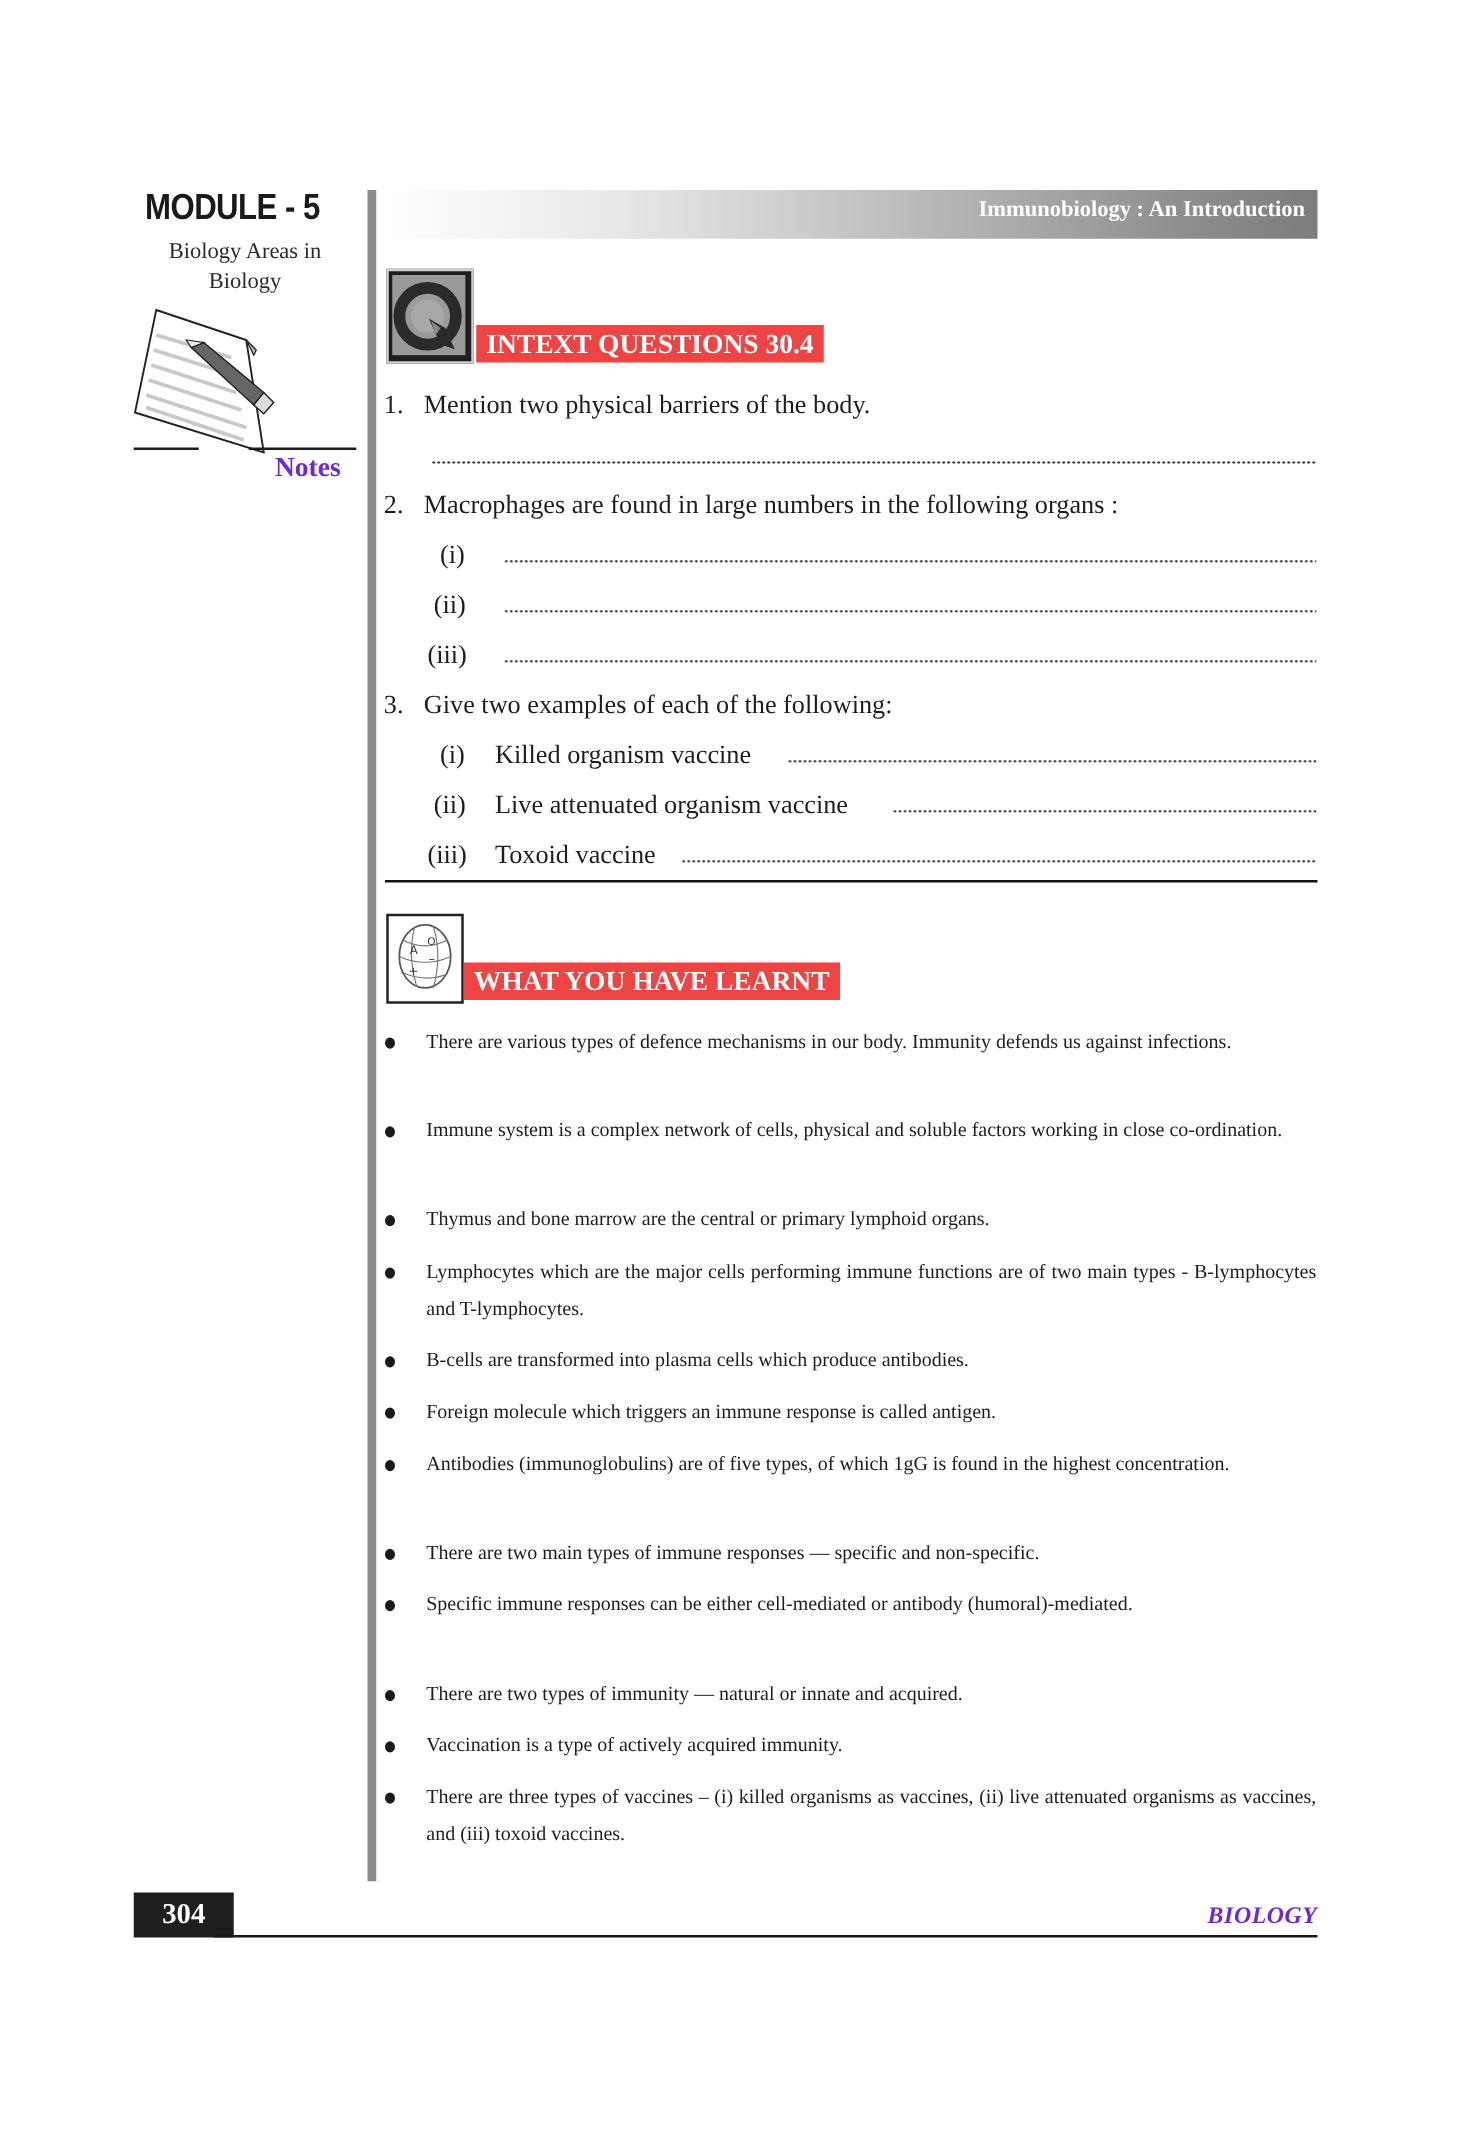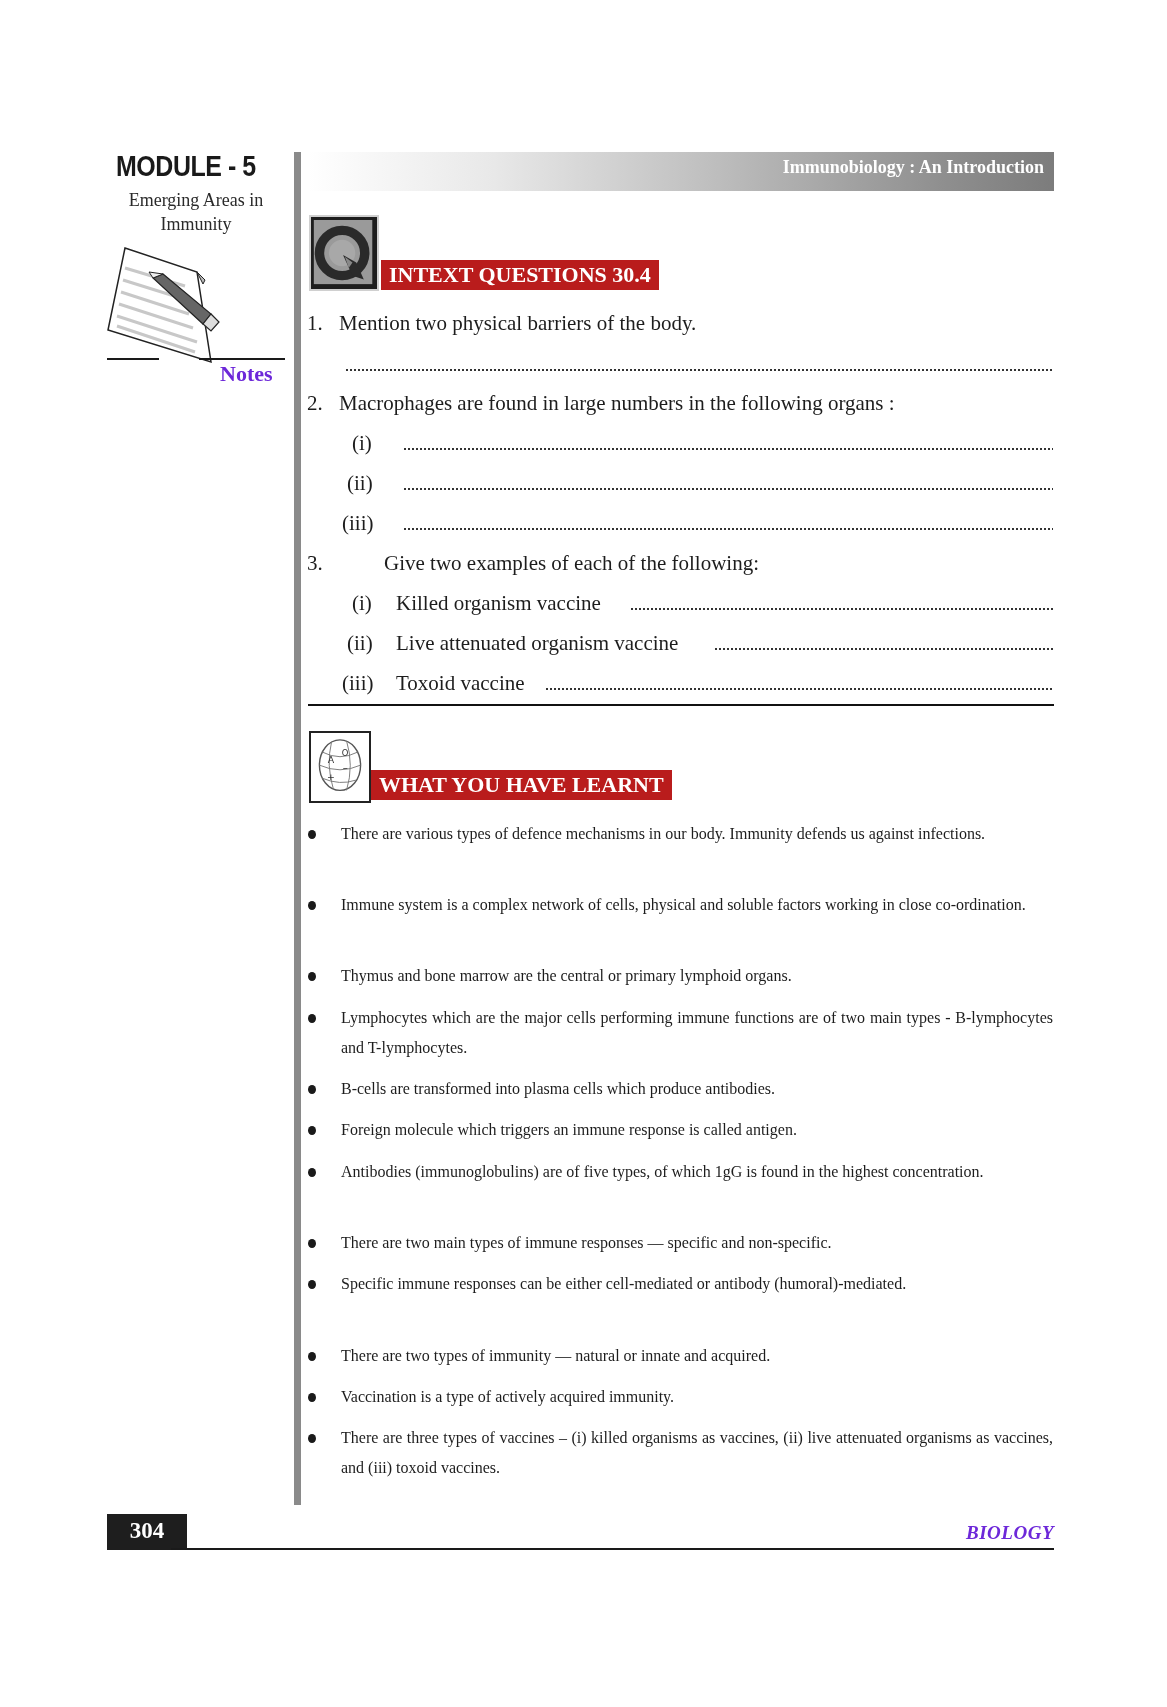--- a/index.html
+++ b/index.html
@@ -21,21 +21,21 @@
   .vbar { position:absolute; left:294px; top:152px; width:7px; height:1353px; background:#8a8a8a; }
 
   
   .header-band { position:absolute; left:308px; top:152px; width:746px; height:39px;
                  background:linear-gradient(to right, #ffffff 0%, #e8e8e8 25%, #bdbdbd 55%, #8f8f8f 85%, #7c7c7c 100%); }
   .header-title { position:absolute; right:10px; top:5px; font-size:18px; font-weight:bold; color:#ffffff;
                   white-space:nowrap; }
 
   
   .q-icon { position:absolute; left:309px; top:215px; width:70px; height:76px; background:#1e1e1e; border:2px solid #d0d0d0; box-sizing:border-box; }
-  .section-label { position:absolute; background:#b91c1c; color:#ffffff; font-weight:bold;
+  .section-label { position:absolute; background:#ef4444; color:#ffffff; font-weight:bold;
                    font-size:22px; padding:0 8px; height:30px; line-height:30px; white-space:nowrap; }
   .globe-icon { position:absolute; left:309px; top:731px; width:62px; height:72px; border:2px solid #222; box-sizing:border-box; background:#fff; }
 
   
   .q-line { position:absolute; font-size:21px; line-height:26px; white-space:nowrap; color:#1d1d1d; }
   .dots { position:absolute; height:2px;
           background-image:radial-gradient(circle, #333 0.9px, transparent 1.1px);
           background-size:4px 2px; background-repeat:repeat-x; }
   .hrule { position:absolute; background:#111; }
 
@@ -48,21 +48,21 @@
   .page-num { position:absolute; left:107px; top:1514px; width:80px; height:36px; background:#1e1e1e;
               color:#fff; font-weight:bold; font-size:23px; text-align:center; line-height:34px; }
   .footer-rule { position:absolute; left:171px; top:1548px; width:883px; height:2px; background:#1a1a1a; }
   .footer-subject { position:absolute; right:113px; top:1522px; font-style:italic; font-weight:bold;
                     font-size:19px; letter-spacing:0.5px; color:#6d28d9; }
 </style>
 </head>
 <body>
 
 <div class="module-title">MODULE - 5</div>
-<div class="module-sub">Emerging Areas in Immunity</div>
+<div class="module-sub">Biology Areas in Biology</div>
 <svg class="notes-graphic" viewBox="0 0 185 130">
   <polygon points="20,4 92,28 106,118 3,86" fill="#fff" stroke="#222" stroke-width="1.5"></polygon>
   <polygon points="92,28 100,36 98,40" fill="#bbb" stroke="#222" stroke-width="1"></polygon>
   <g stroke="#c8c8c8" stroke-width="3">
     <line x1="20" y1="24" x2="80" y2="42"></line>
     <line x1="18" y1="36" x2="82" y2="56"></line>
     <line x1="16" y1="48" x2="84" y2="70"></line>
     <line x1="14" y1="60" x2="88" y2="84"></line>
     <line x1="12" y1="72" x2="92" y2="98"></line>
     <line x1="12" y1="82" x2="90" y2="108"></line>
@@ -98,21 +98,21 @@
 <div class="q-line" style="left:339px; top:390px;">Macrophages are found in large numbers in the following organs :</div>
 
 <div class="q-line" style="left:352px; top:430px;">(i)</div>
 <div class="dots" style="left:403px; top:448px; width:650px;"></div>
 <div class="q-line" style="left:347px; top:470px;">(ii)</div>
 <div class="dots" style="left:403px; top:488px; width:650px;"></div>
 <div class="q-line" style="left:342px; top:510px;">(iii)</div>
 <div class="dots" style="left:403px; top:528px; width:650px;"></div>
 
 <div class="q-line" style="left:307px; top:550px;">3.</div>
-<div class="q-line" style="left:339px; top:550px;margin-left:45px;">Give two examples of each of the following:</div>
+<div class="q-line" style="left:339px; top:550px;">Give two examples of each of the following:</div>
 
 <div class="q-line" style="left:352px; top:590px;">(i)</div>
 <div class="q-line" style="left:396px; top:590px;">Killed organism vaccine</div>
 <div class="dots" style="left:630px; top:608px; width:423px;"></div>
 
 <div class="q-line" style="left:347px; top:630px;">(ii)</div>
 <div class="q-line" style="left:396px; top:630px;">Live attenuated organism vaccine</div>
 <div class="dots" style="left:714px; top:648px; width:339px;"></div>
 
 <div class="q-line" style="left:342px; top:670px;">(iii)</div>

